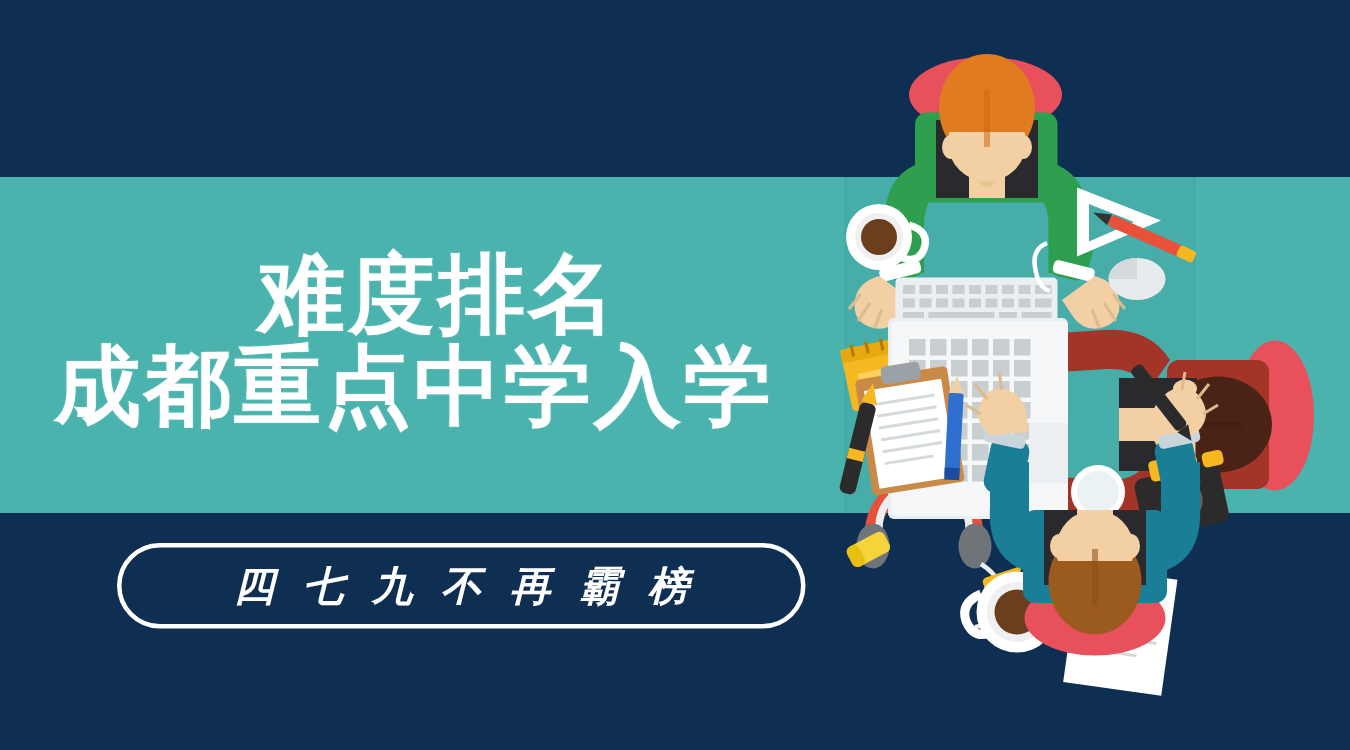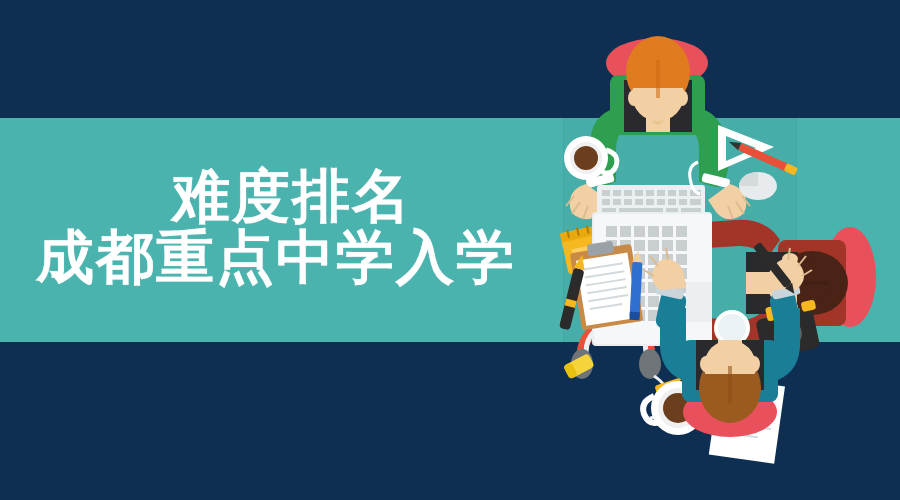--- a/index.html
+++ b/index.html
@@ -362,14 +362,17 @@
 
       </g>
     </svg>
   </div>
 
   <div class="title-wrap">
     <div class="title-line title-2">难度排名</div>
     <div class="title-line title-1">成都重点中学入学</div>
   </div>
 
+  <div class="pill">
+    <span class="pill-text">四七九不再霸榜</span>
+  </div>
 
 </div>
 
 </body></html>

